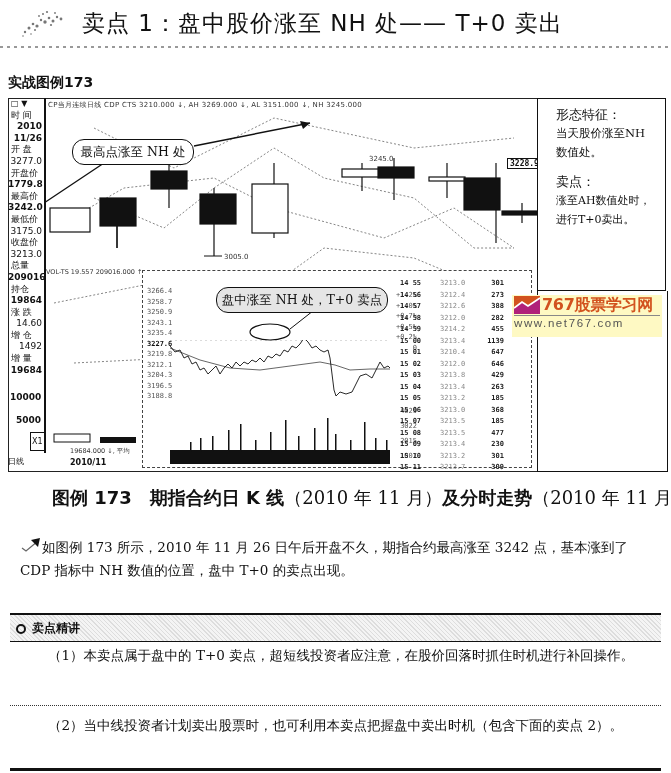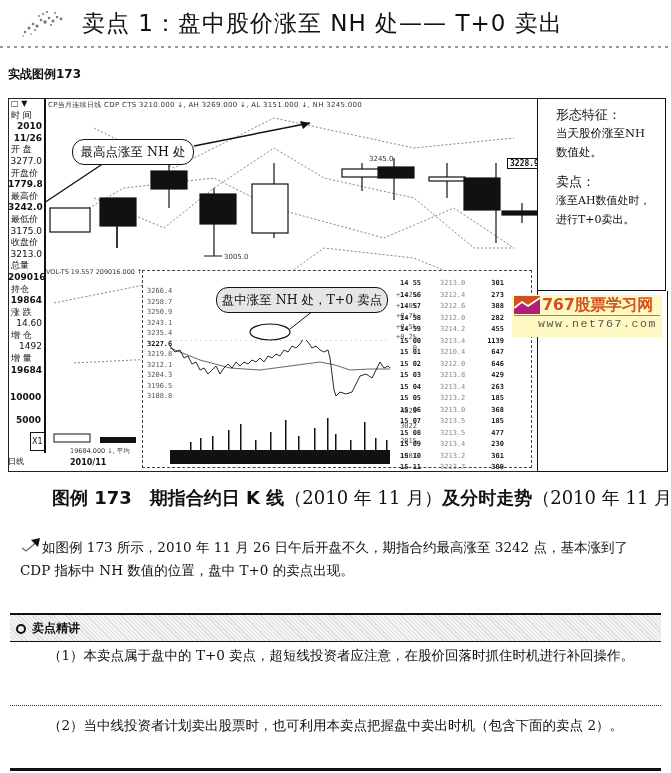--- a/index.html
+++ b/index.html
@@ -3,21 +3,21 @@
 <meta charset="utf-8">
 <style>
   html, body { margin:0; padding:0; background:#fff; }
   body { width:671px; height:773px; position:relative; overflow:hidden;
          font-family:"DejaVu Sans", sans-serif; color:#111; }
   .abs { position:absolute; }
   .title { left:82px; top:8px; font-size:23px; font-weight:normal; letter-spacing:1px; color:#111; }
   .title-deco { left:15px; top:6px; width:56px; height:34px; }
   .title-rule { left:0; top:46px; width:671px; height:2px;
     background: repeating-linear-gradient(90deg,#555 0 3px,transparent 3px 7px); opacity:.6; }
-  .example-label { left:8px; top:66px; font-size:12px; font-weight:bold; }
+  .example-label { left:8px; top:74px; font-size:14px; font-weight:bold; }
   .figure { left:8px; top:98px; width:529px; height:372px; border:1px solid #222; background:#fff; }
   .sidebar { left:8px; top:98px; width:36px; height:355px; border-right:2px solid #111; font-size:9px; }
   .sidebar div { line-height:11.6px; text-align:right; padding-right:2px; white-space:nowrap; }
   .sidebar .lbl { text-align:left; padding-left:3px; }
   .chart-header { left:48px; top:100px; font-size:7px; color:#333; white-space:nowrap; letter-spacing:.3px; }
   .callout1 { left:72px; top:139px; width:120px; height:24px; border:1.5px solid #111; border-radius:12px;
     font-size:12.5px; font-family:"DejaVu Serif", serif; text-align:center; line-height:24px; background:#fff; }
   .inset { left:142px; top:270px; width:388px; height:196px; border:1px dashed #444; background:#fff; }
   .callout2 { left:216px; top:287px; width:170px; height:24px; border:1.5px solid #111; border-radius:12px;
     font-size:12.5px; font-family:"DejaVu Serif", serif; text-align:center; line-height:24px; background:#e5e5e5; }
@@ -26,21 +26,21 @@
   .time-table .row { height:11.5px; line-height:11.5px; white-space:nowrap; }
   .time-table .t { display:inline-block; width:40px; font-weight:bold; }
   .time-table .p { display:inline-block; width:44px; color:#888; }
   .time-table .v { display:inline-block; width:20px; text-align:right; font-weight:bold; }
   .feature-box { left:537px; top:98px; width:129px; height:193px; border:1.5px solid #111;
     font-family:"DejaVu Serif", serif; font-size:11.5px; line-height:19px; padding:6px 0 0 18px; box-sizing:border-box; background:#fff; }
   .feature-box .hd { font-size:13px; }
   .right-panel { left:537px; top:291px; width:129px; height:180px; border:1.5px solid #111; border-top:none; background:#fff; }
   .logo { left:512px; top:295px; width:150px; height:42px; background:#fef9c3; }
   .logo-name { left:30px; top:0; font-size:16px; font-weight:bold; color:#d2521e; white-space:nowrap; letter-spacing:-.3px; }
-  .logo-url { left:2px; top:22px; font-family:Liberation Mono, monospace; font-size:11.5px; color:#555; letter-spacing:1.6px; white-space:nowrap;margin-left:24px; }
+  .logo-url { left:2px; top:22px; font-family:Liberation Sans, sans-serif; font-size:11.5px; color:#555; letter-spacing:1.6px; white-space:nowrap; }
   .logo-underline { left:2px; top:20px; width:146px; height:1px; background:#888; }
   .price-tag { left:507px; top:158px; font-size:8px; font-weight:bold; border:1px solid #111; padding:0 2px; background:#fff; font-family:"DejaVu Sans Mono", monospace; }
   .caption { left:52px; top:486px; font-size:18px; white-space:nowrap; font-family:"DejaVu Serif", serif; }
   .caption b { font-family:"DejaVu Sans", sans-serif; }
   .para { left:20px; top:536px; width:640px; font-size:13.5px; line-height:23px; font-family:"DejaVu Serif", serif; }
   .para .arrow { display:inline-block; width:22px; }
   .section-bar { left:10px; top:613px; width:651px; height:26px;
     border-top:2px solid #111; border-bottom:1.5px solid #111;
     background: repeating-linear-gradient(45deg,#ddd 0 1px,#f4f4f4 1px 3px);
     font-size:12px; font-weight:bold; line-height:26px; }

